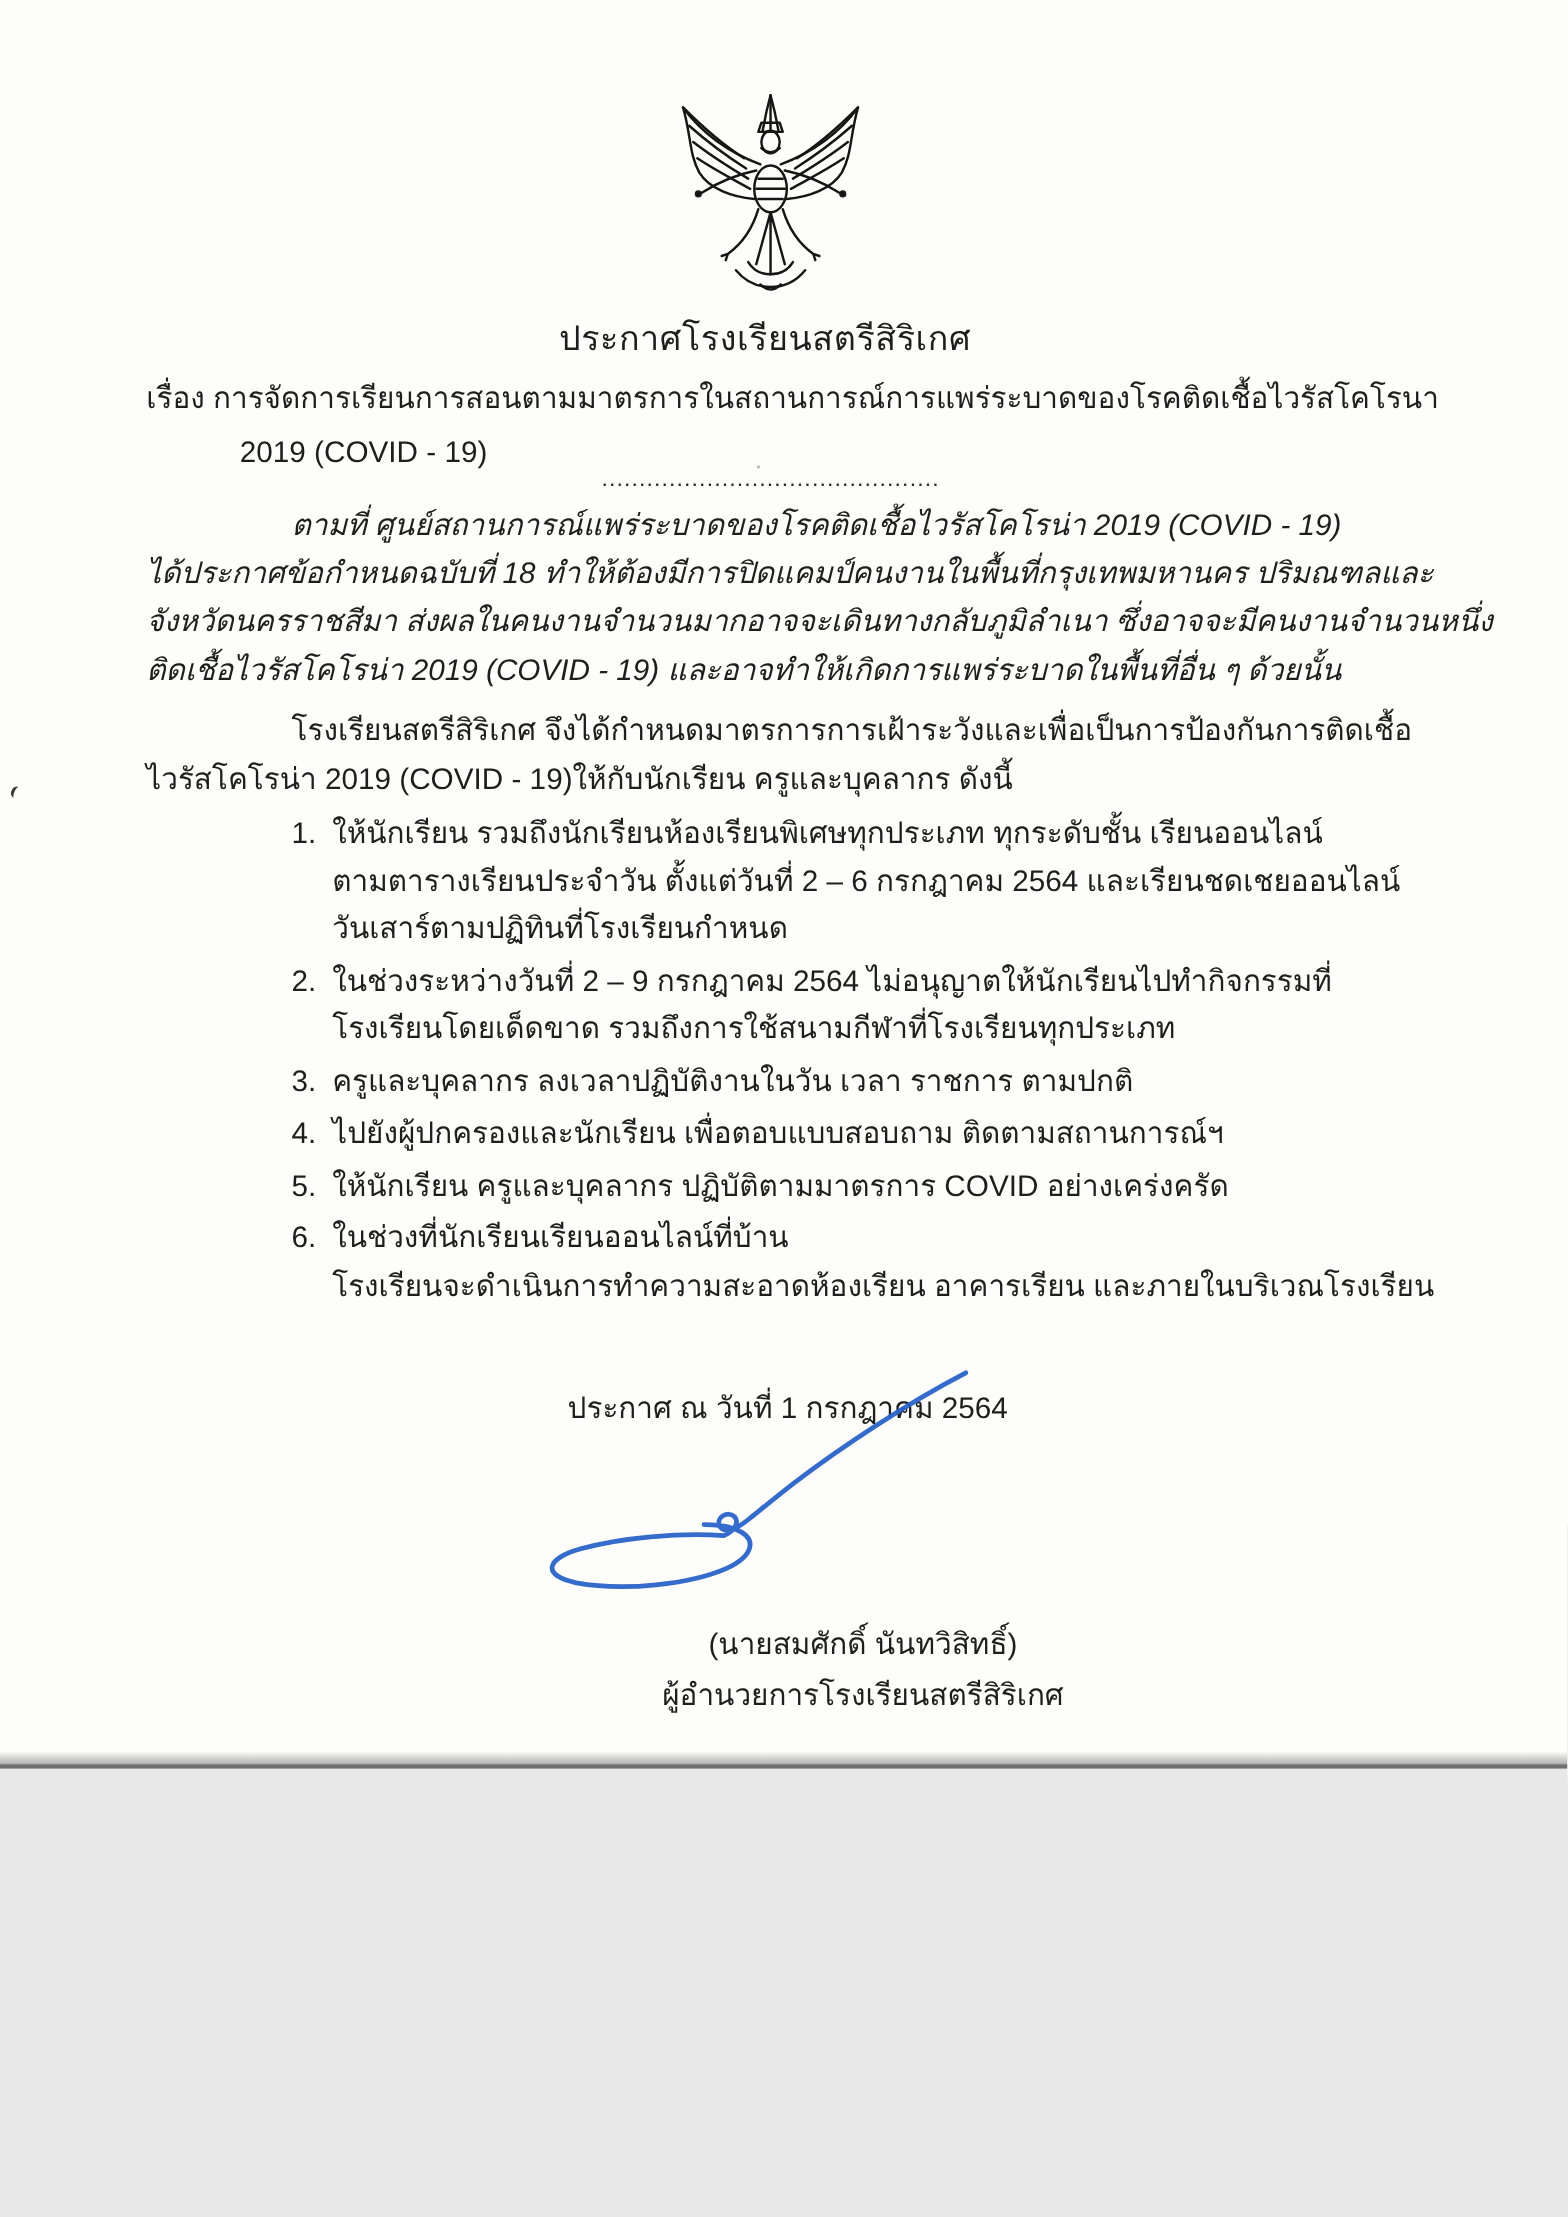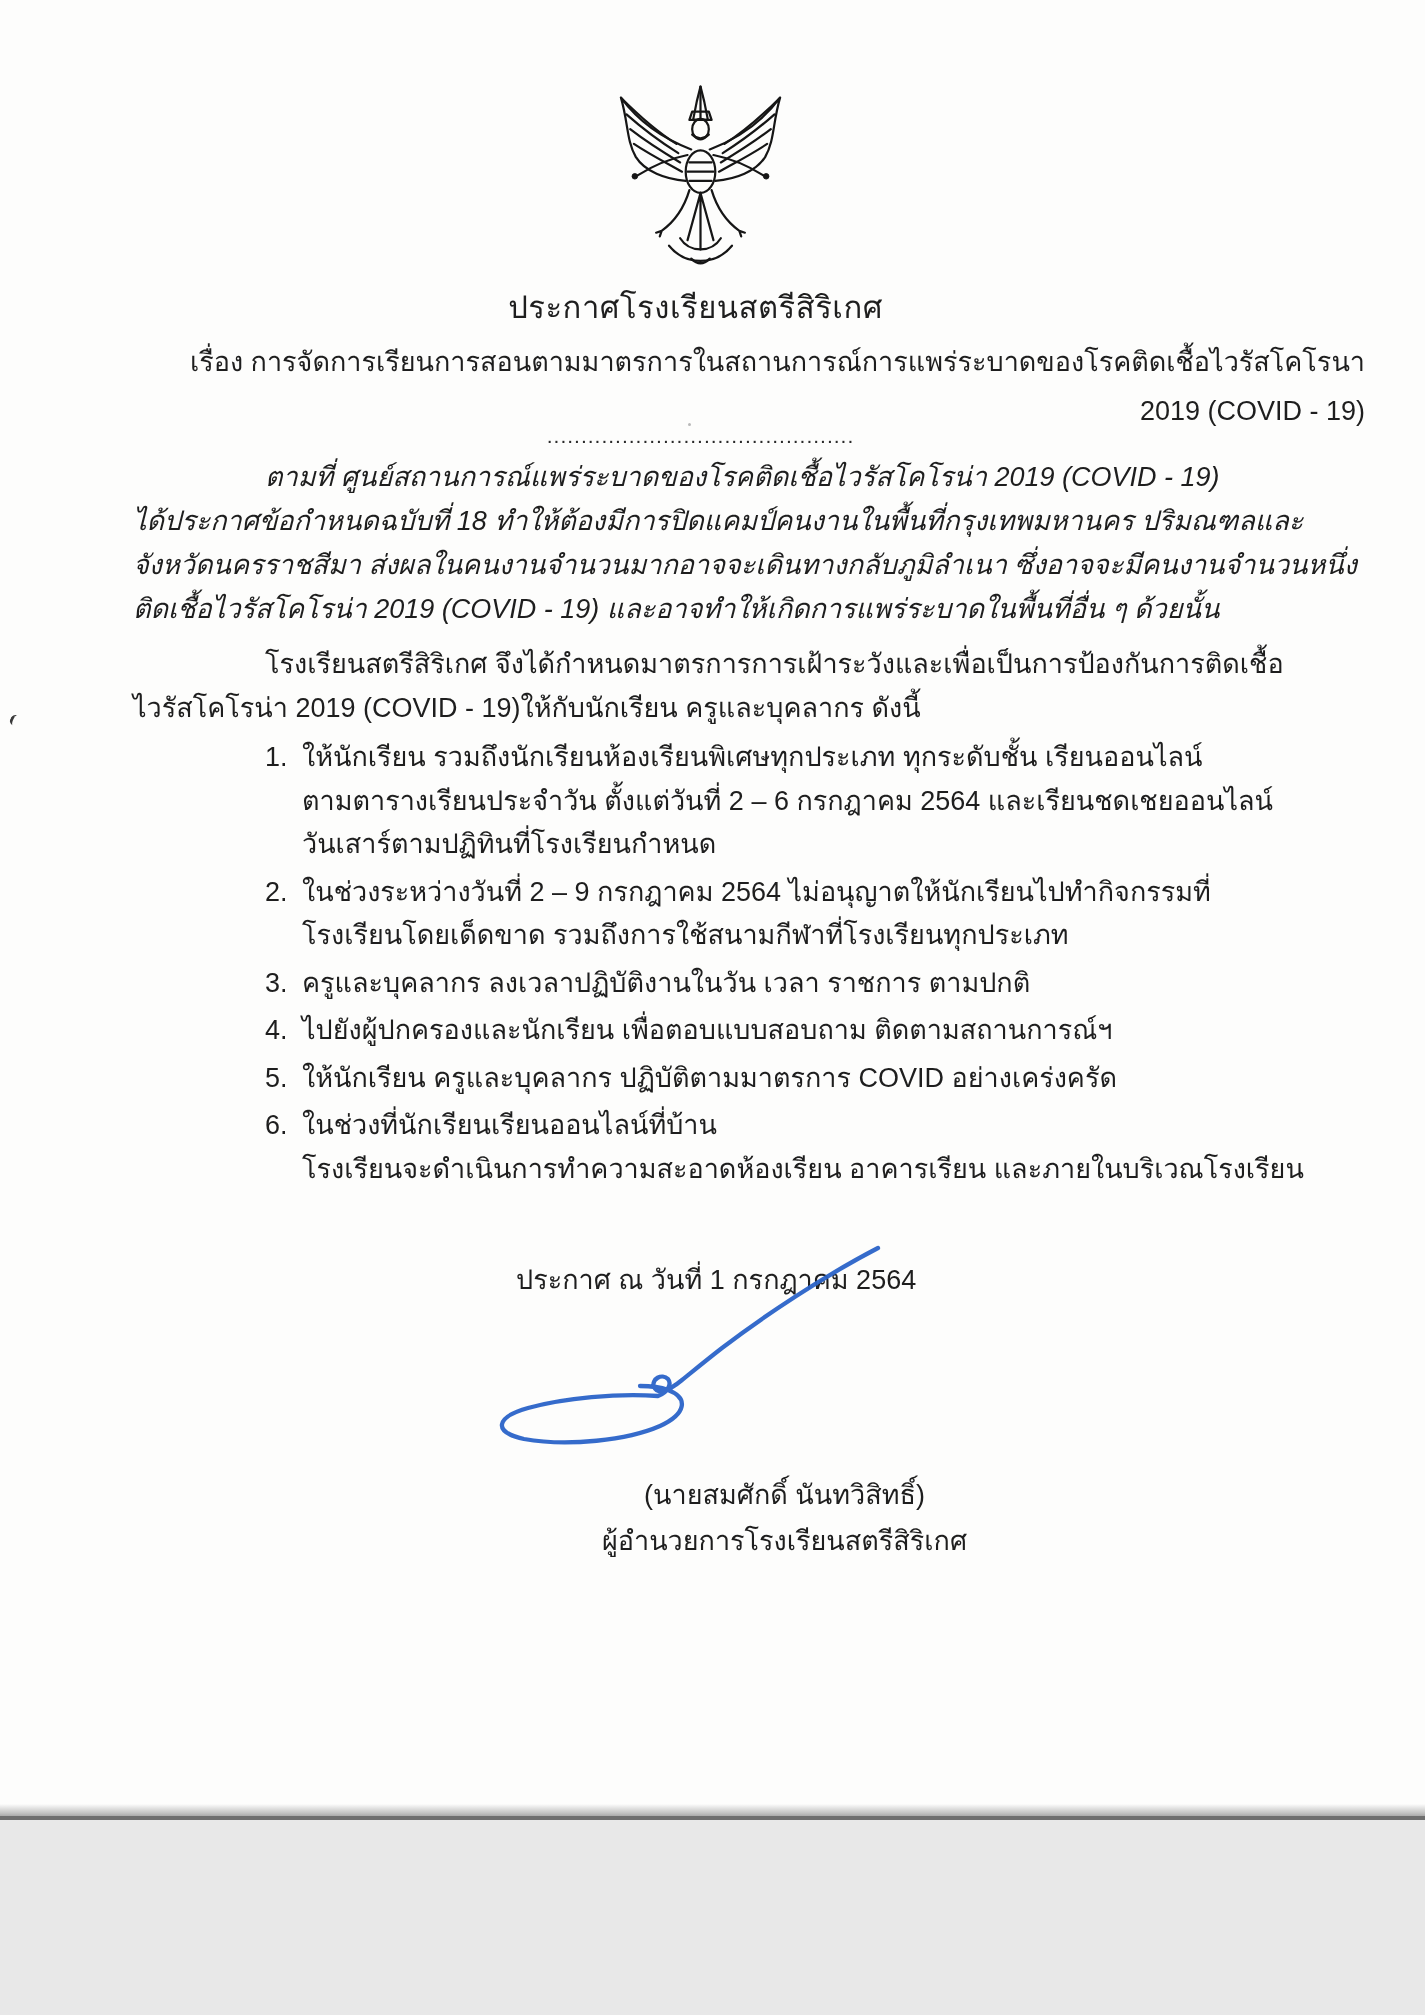--- a/index.html
+++ b/index.html
@@ -1,28 +1,28 @@
 <!DOCTYPE html>
 <html><head>
 <meta charset="utf-8">
 <style>
   html,body{margin:0;padding:0;background:#e8e8e8;}
   .page{
     position:relative;
-    width:1425px;height:1820px;
+    width:1425px;height:1608px;
     margin:0 auto;
     background:#fdfdfc;
     font-family:"Liberation Sans","DejaVu Sans",sans-serif;
     color:#1e1e1e;
     overflow:hidden;
   }
   .center-wrap{position:absolute;left:0;width:1425px;text-align:center;}
   .emblem{position:absolute;top:80px;left:608px;width:185px;height:200px;}
   .doc-title{top:282px;font-size:31px;letter-spacing:.5px;transform:translateX(-17px);}
-  .subject{position:absolute;top:338px;left:133px;right:60px;font-size:27px;line-height:49px;text-align:right;}
+  .subject{position:absolute;top:338px;left:133px;right:60px;font-size:27px;line-height:49px;}
   .subject .l2{padding-left:85px;}
   .divider{top:424px;font-size:21px;letter-spacing:1px;color:#2a2a2a;transform:translateX(-12px);}
   .para{position:absolute;left:133px;right:40px;font-size:27px;line-height:44px;}
   .para .line{white-space:nowrap;}
   .para1{top:455px;font-style:italic;}
   .para2{top:642px;}
   .indent{text-indent:132px;}
   .list{position:absolute;top:736px;left:265px;right:30px;font-size:27px;line-height:43.5px;}
   .list-item{display:flex;margin-bottom:4px;}
   .list-item .num{width:37px;flex:0 0 37px;}

